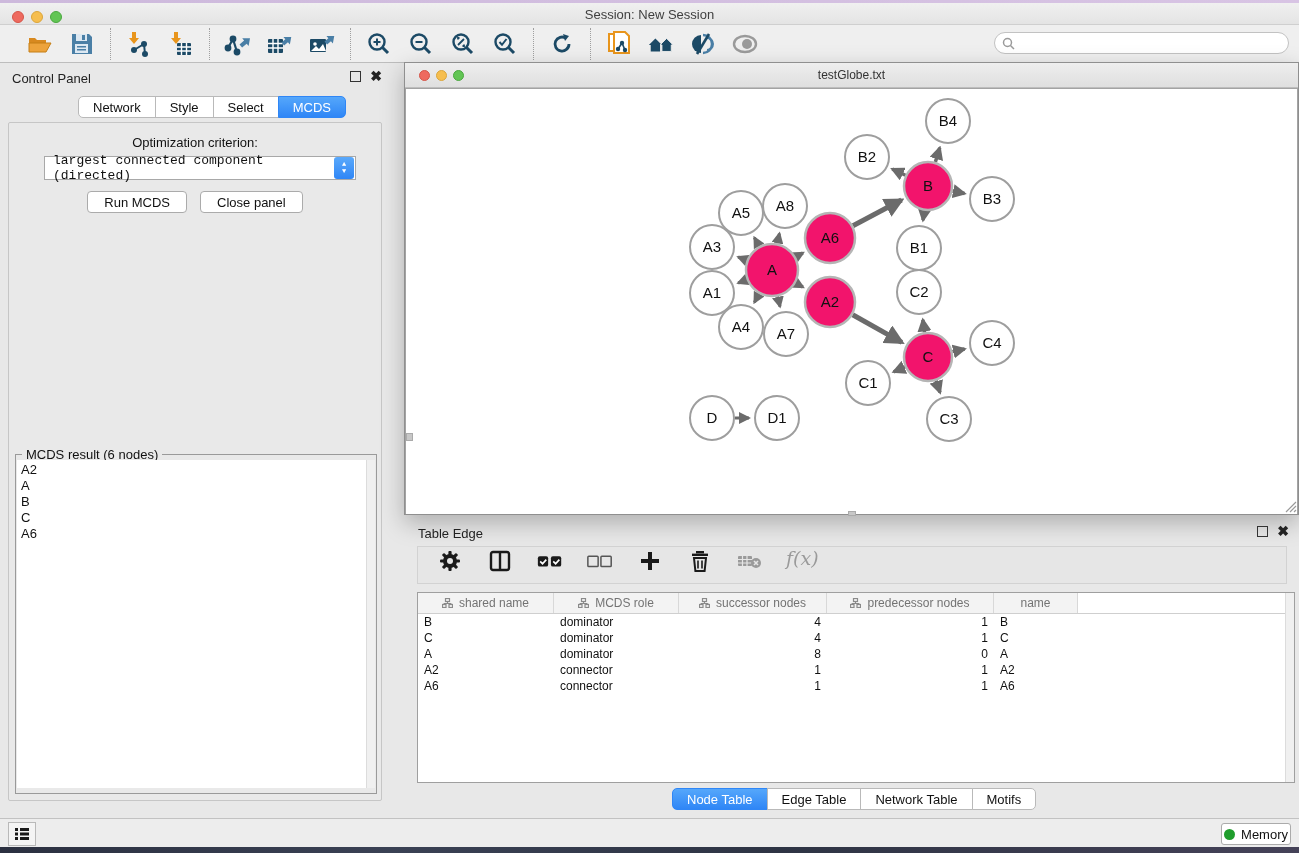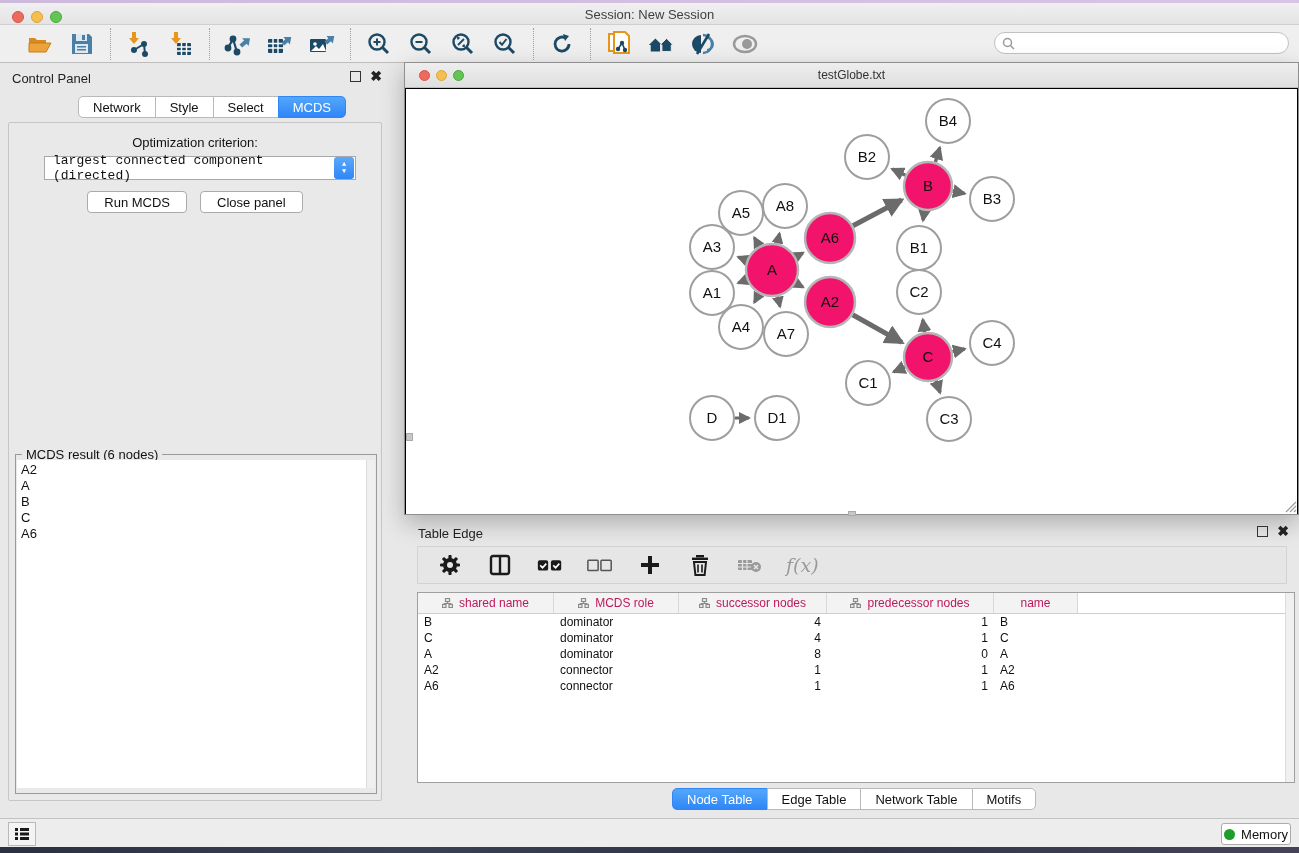--- a/index.html
+++ b/index.html
@@ -65,43 +65,43 @@
   .result-legend { position:absolute; left:6px; top:-8px; background:#e9e9e9; padding:0 4px;
             font-size:13px; color:#111; }
   .result-list { position:absolute; left:1px; top:5px; width:351px; height:328px; background:#fff;
             font-size:13px; color:#111; padding:2px 0 0 4px; overflow:hidden; }
   .result-list div { height:16px; line-height:16px; }
   .result-scroll { position:absolute; right:1px; top:5px; width:9px; height:328px; background:#f0f0f0;
             border-left:1px solid #dcdcdc; }
 
   
   .net-window { position:absolute; left:404px; top:62px; width:895px; height:453px;
-            background:#000000; border:1px solid #8f8f8f; box-shadow:0 8px 22px rgba(0,0,0,.25); }
+            background:#a3a3a3; border:1px solid #8f8f8f; box-shadow:0 8px 22px rgba(0,0,0,.25); }
   .net-titlebar { position:absolute; left:0; top:0; right:0; height:25px;
             background:linear-gradient(#eeeeee,#dfdfdf); border-bottom:1px solid #bdbdbd; }
   .net-title { position:absolute; left:0; right:0; top:5px; text-align:center; font-size:12px; color:#333; }
   .ntl { position:absolute; top:7px; width:11px; height:11px; border-radius:50%; }
   .ntl.red { left:14px; background:#ee6a5f; border:1px solid #d55549; }
   .ntl.yel { left:31px; background:#f6be4f; border:1px solid #dba63b; }
   .ntl.grn { left:48px; background:#62c554; border:1px solid #4aa83f; }
   .net-canvas { position:absolute; left:1px; top:26px; width:891px; height:425px; background:#fff; }
   .canvas-handle-left { position:absolute; left:1px; top:370px; width:7px; height:8px; background:#c7c7c7; border:1px solid #aaa; }
   .resize-grip { position:absolute; right:1px; bottom:1px; width:13px; height:13px; }
   .net-bottom-handle { position:absolute; left:443px; bottom:-2px; width:8px; height:5px; background:#c7c7c7; border:1px solid #aaa; }
 
   
   .table-panel { position:absolute; left:405px; top:520px; width:894px; height:298px; }
   .tp-title { position:absolute; left:13px; top:6px; font-size:13px; color:#222; }
   .tp-wicons { position:absolute; right:10px; top:6px; display:flex; gap:9px; align-items:center; }
   .tp-toolbar { position:absolute; left:12px; top:26px; width:870px; height:38px; background:#e6e6e6;
-            border:1px solid #d2d2d2; display:flex; align-items:center; gap:22px; padding-left:18px; }
+            border:1px solid #d2d2d2; display:flex; align-items:flex-start; gap:22px; padding-left:18px; }
   .fx { font-family:"DejaVu Serif", serif; font-style:italic; font-size:19px; color:#9a9a9a; }
   .tp-table { position:absolute; left:12px; top:72px; width:878px; height:191px; background:#fff;
             border:1px solid #9f9f9f; overflow:hidden; }
-  .thead { display:flex; height:21px; border-bottom:1px solid #cfcfcf; font-size:12px; color:#be185d; }
+  .thead { display:flex; height:21px; border-bottom:1px solid #cfcfcf; font-size:12px; color:#737373; }
   .th { background:#f3f3f3; border-right:1px solid #d8d8d8; display:flex; align-items:center;
         justify-content:center; gap:6px; }
   .trow { display:flex; height:16px; font-size:12px; color:#111; align-items:center; }
   .td { padding:0 6px; white-space:nowrap; overflow:hidden; }
   .t-scroll { position:absolute; right:0px; top:0px; width:9px; height:189px; background:#f0f0f0;
             border-left:1px solid #dcdcdc; }
   .tp-tabs { position:absolute; left:267px; top:268px; display:flex; }
 
   
   .statusbar { position:absolute; left:0; top:818px; width:1299px; height:29px;

